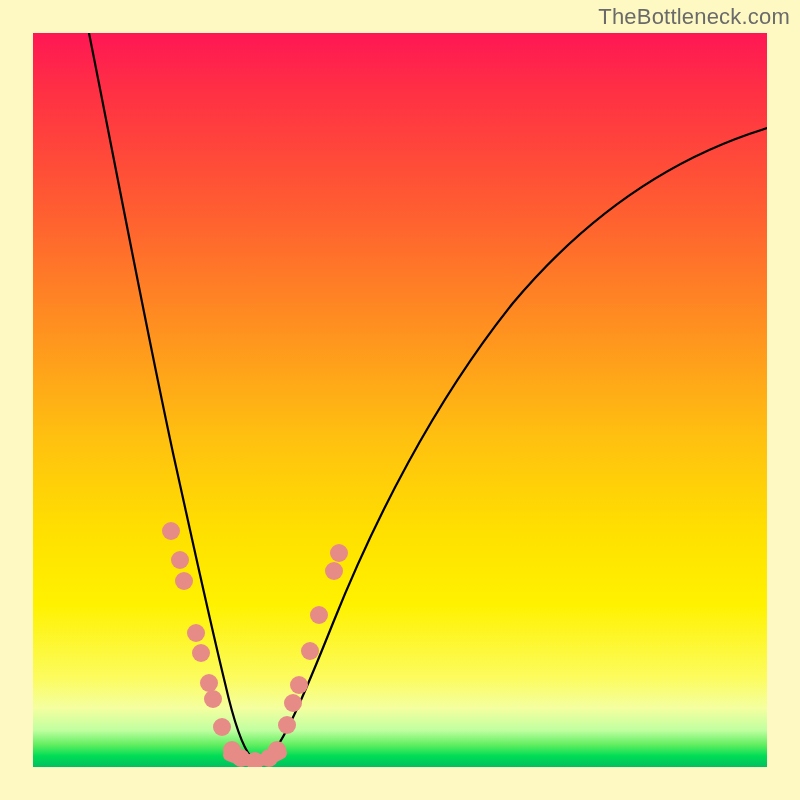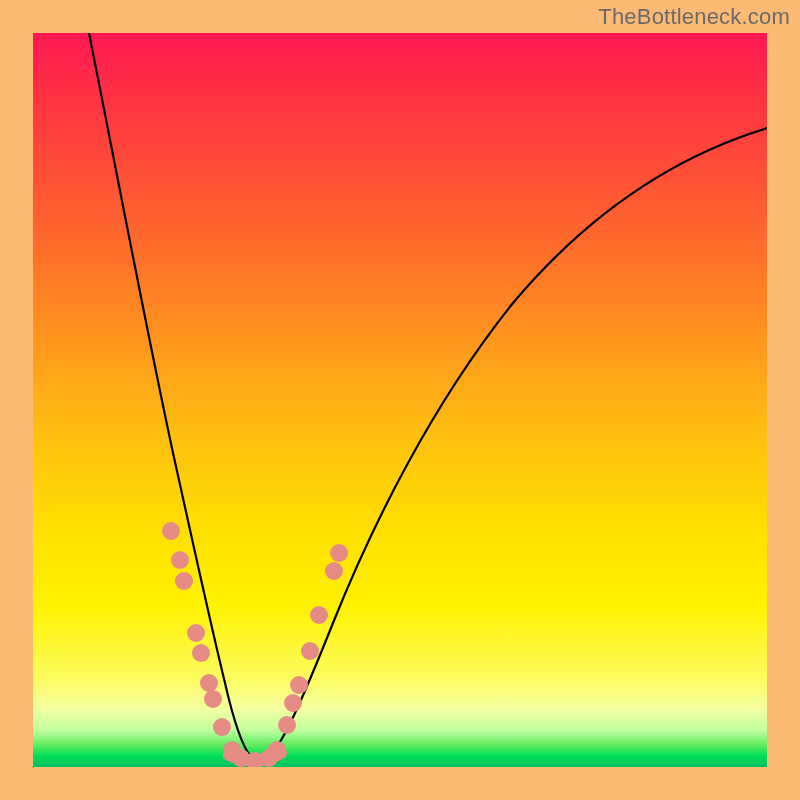--- a/index.html
+++ b/index.html
@@ -9,21 +9,21 @@
     height: 800px;
     background: #000;
     overflow: hidden;
   }
   .outer {
     position: absolute;
     left: 0;
     top: 0;
     width: 800px;
     height: 800px;
-    background: #fdba74;
+    background: #fef9c3;
   }
   .plot {
     position: absolute;
     left: 33px;
     top: 33px;
     width: 734px;
     height: 734px;
     background: linear-gradient(to bottom,
       #ff1754 0%,
       #ff3044 8%,

